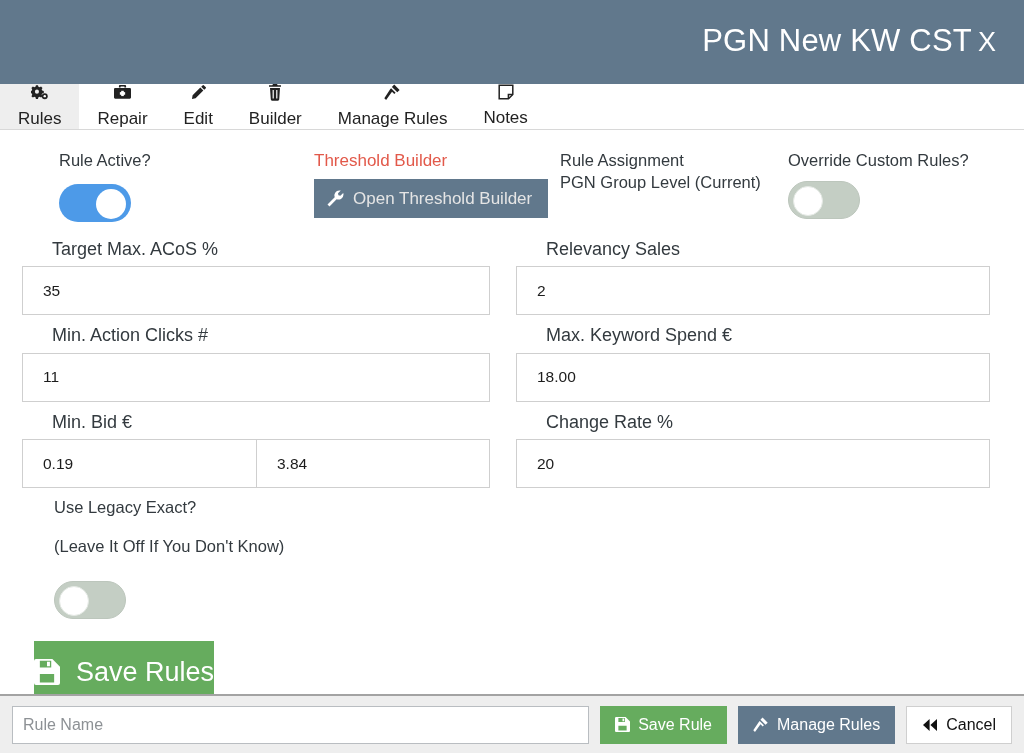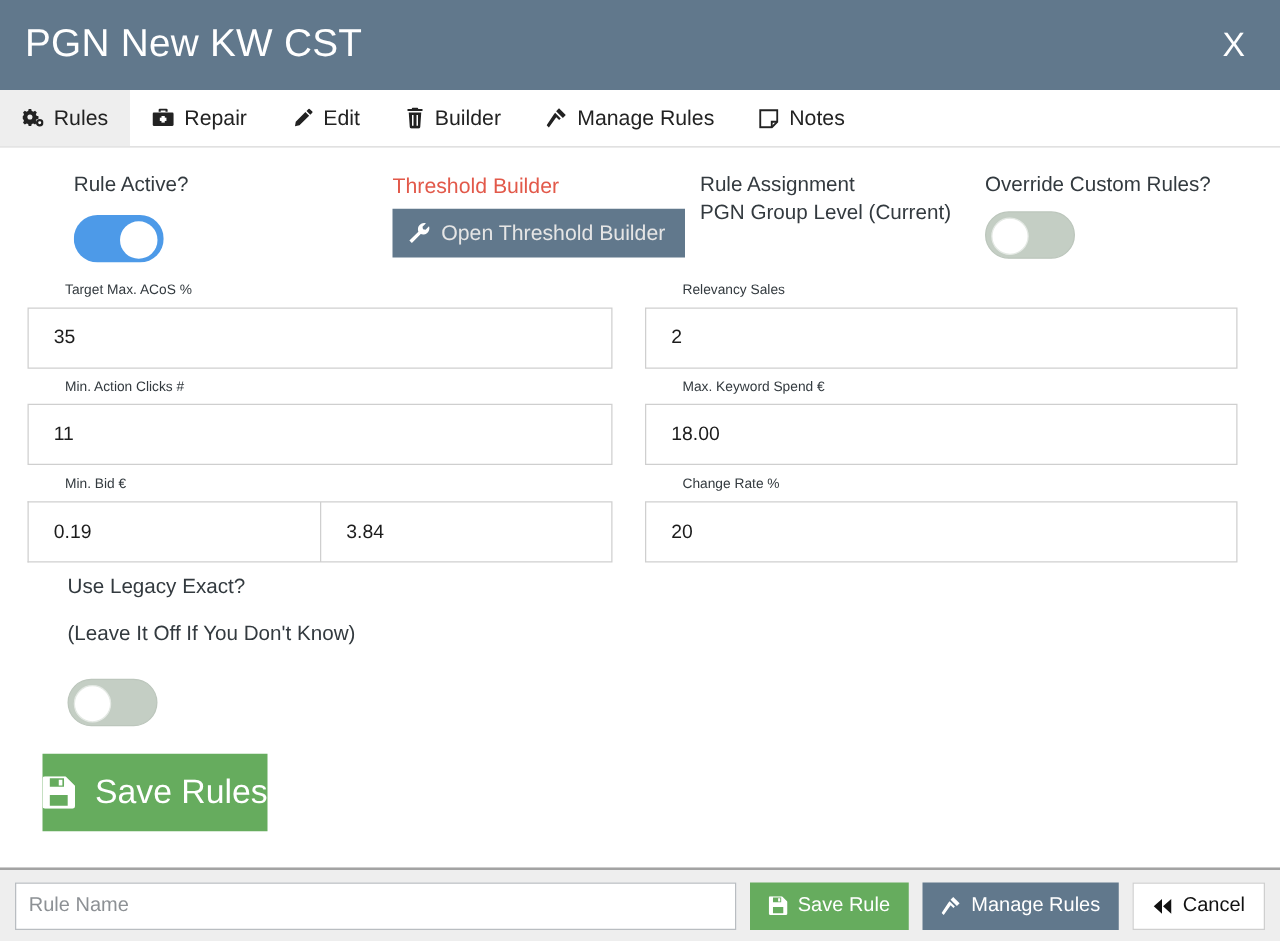--- a/index.html
+++ b/index.html
@@ -12,25 +12,25 @@
   .app {
     position: relative;
     width: 1024px; height: 753px;
     background: #ffffff;
     display: flex;
     flex-direction: column;
   }
 
   
   .titlebar {
-    height: 72px;
+    height: 84px;
     background: #61788c;
     display: flex;
     align-items: center;
-    justify-content: space-between;
+    justify-content: flex-end;
     padding: 0 22px 0 20px;
     flex: 0 0 auto;
   }
   .titlebar .title {
     color: #ffffff;
     font-size: 31px;
     font-weight: 400;
     letter-spacing: .2px;
     line-height: 1;
     padding-bottom: 3px;
@@ -57,20 +57,21 @@
     display: flex;
     align-items: center;
     gap: 8px;
     padding: 0 18px;
     font-size: 17px;
     color: #222;
     cursor: pointer;
     background: transparent;
     border: none;
     font-family: inherit;
+    flex-direction: column;
   }
   .tab.active { background: #eeeeee; }
   .tab .ic { display: inline-flex; align-items: center; line-height: 0; }
   .tab .ic svg { display: block; }
 
   
   .body {
     flex: 1 1 auto;
     position: relative;
     padding: 0;
@@ -78,21 +79,21 @@
   }
   .cols {
     display: flex;
     padding: 0 34px 0 22px;
   }
   .col { width: 50%; }
   .col.left { padding-right: 16px; }
   .col.right { padding-left: 10px; }
 
   .fld-label {
-    font-size: 11px;
+    font-size: 18px;
     color: #333a3f;
     padding: 0 0 6px 30px;
     line-height: 1.25;
     white-space: nowrap;
   }
 
   .inputbox {
     width: 100%;
     height: 49px;
     border: 1px solid #cfcfcf;

